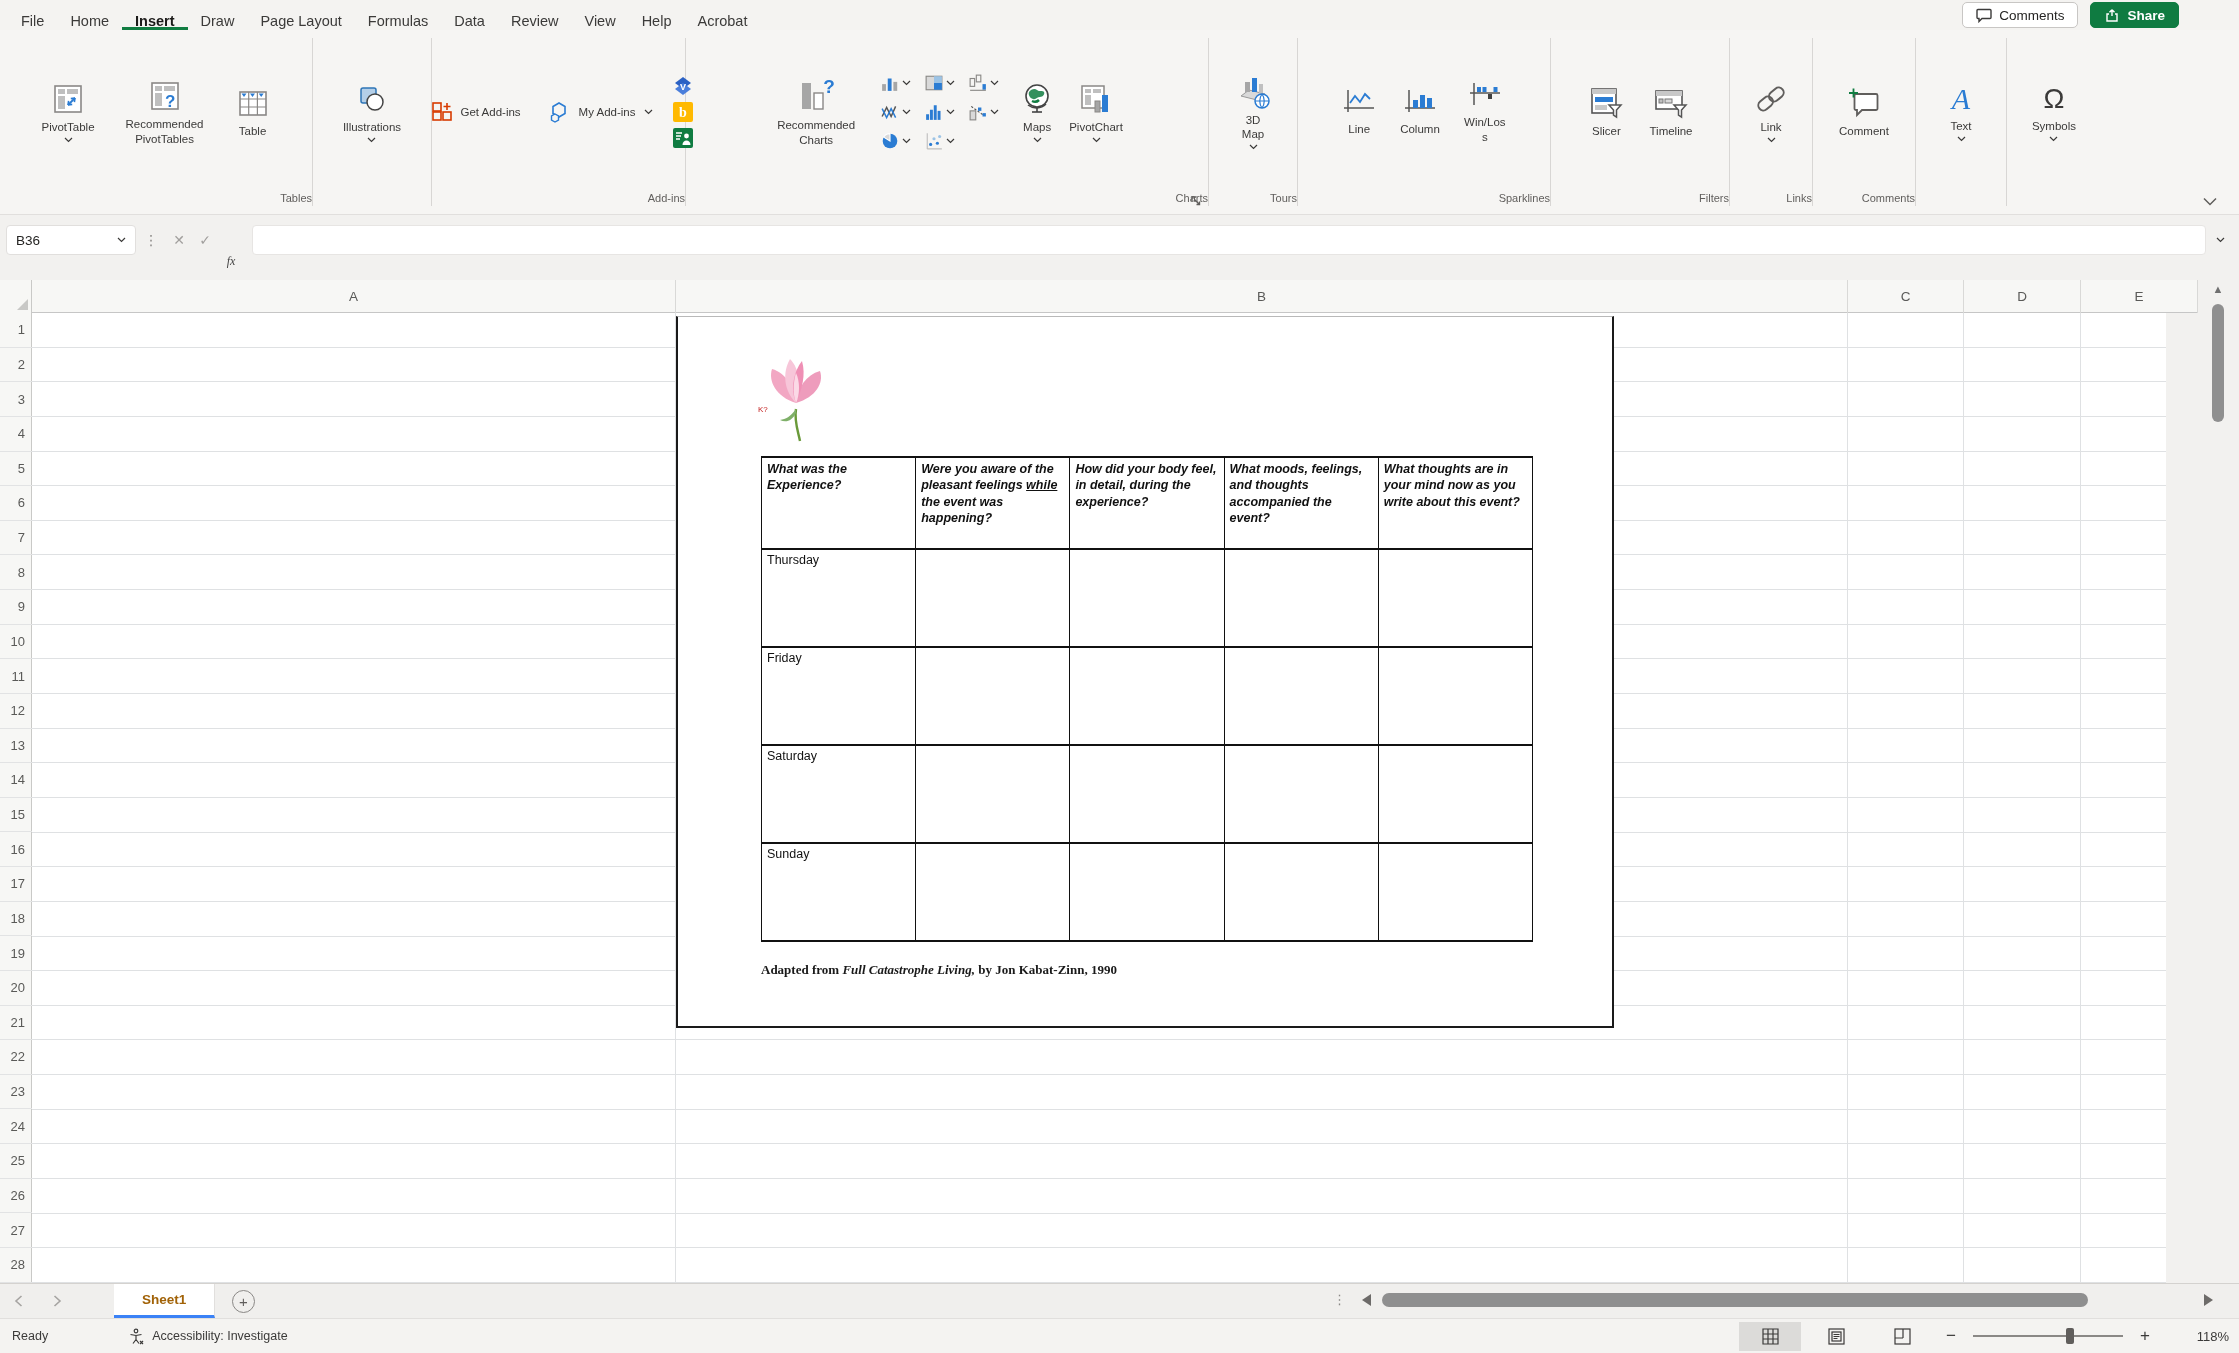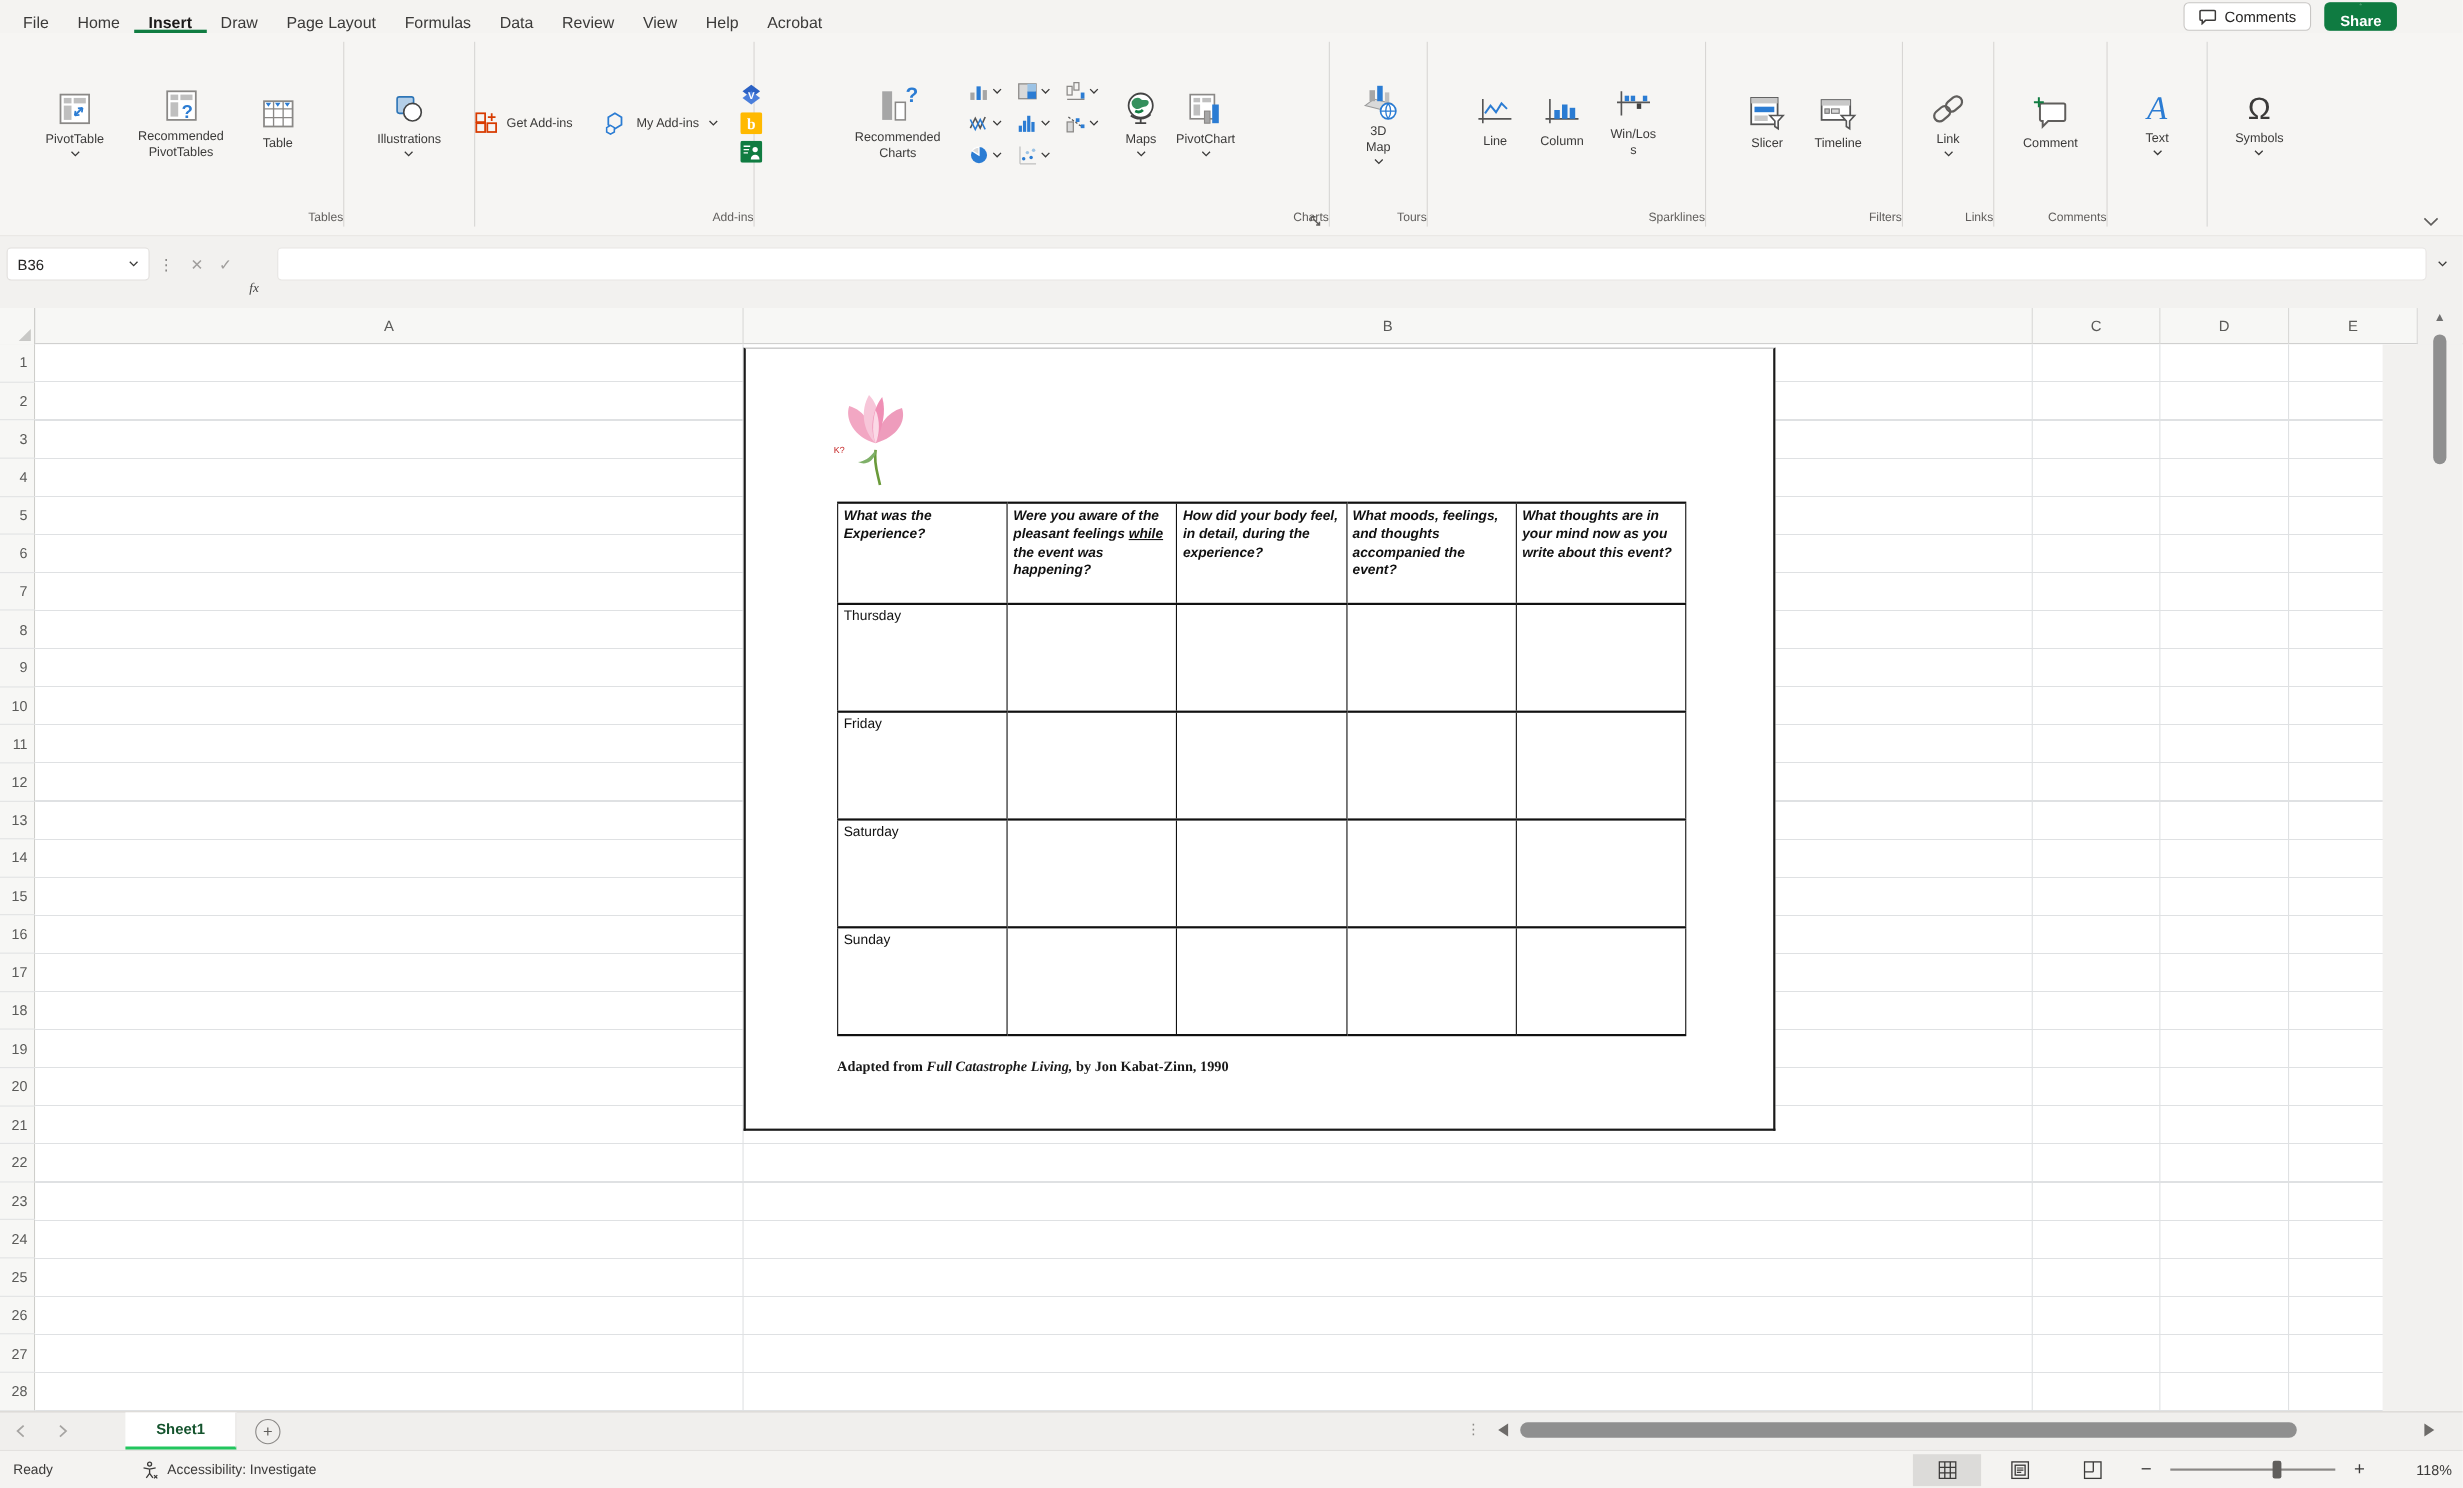--- a/index.html
+++ b/index.html
@@ -7,21 +7,21 @@
   .app *{box-sizing:border-box;}
 
   
   .menubar{position:absolute;left:0;top:0;width:2239px;height:30px;background:#f4f3f1;display:flex;align-items:center;justify-content:space-between;}
   .menu-tabs{display:flex;align-items:stretch;height:30px;padding-left:8px;}
   .menu-tab{display:flex;align-items:center;padding:0 13px;font-size:14.5px;color:#3b3a39;cursor:default;border-bottom:3px solid transparent;padding-top:3px;margin-top:12px;}
   .menu-tab.active{color:#1b1a19;font-weight:bold;border-bottom:3px solid #107c41;}
   .menubar-right{display:flex;align-items:center;gap:12px;margin-right:60px;}
   .pill{display:flex;align-items:center;gap:7px;height:26px;padding:0 13px;border-radius:5px;font-size:13.5px;}
   .comments-pill{background:#fff;border:1px solid #c8c6c4;color:#252423;}
-  .share-pill{background:#0f7b41;border:1px solid #0f7b41;color:#fff;font-weight:bold;flex-direction:column;}
+  .share-pill{background:#0f7b41;border:1px solid #0f7b41;color:#fff;font-weight:bold;}
 
   
   .ribbon{position:absolute;left:0;top:30px;width:2239px;height:185px;background:#f6f5f3;border-bottom:1px solid #e1dfdd;display:flex;align-items:stretch;}
   .grp{position:relative;display:flex;flex-direction:column;}
   .grp-content{flex:1;display:flex;align-items:center;justify-content:center;gap:4px;padding:4px 6px 0 6px;}
   .grp-label{height:24px;text-align:right;font-size:11px;color:#605e5c;padding-top:2px;}
   .vdiv{width:1px;background:#d8d6d4;margin:8px 0;}
   .rbtn{display:flex;flex-direction:column;align-items:center;justify-content:flex-start;gap:3px;padding:4px 5px;border-radius:3px;}
   .rbtn .lbl{font-size:11.5px;color:#3b3a39;text-align:center;line-height:1.25;}
   .rbtn-sm{display:flex;align-items:center;gap:8px;padding:3px 6px;}
@@ -70,21 +70,21 @@
   .doc-table th,.doc-table td{border:1px solid #111;vertical-align:top;padding:3px 5px;font-size:12.5px;color:#111;}
   .doc-table thead th{height:92px;text-align:left;font-style:italic;font-weight:bold;line-height:1.3;border-bottom:2px solid #111;border-top:2px solid #111;}
   .doc-table tbody td{height:98px;border-top:2px solid #111;border-bottom:2px solid #111;}
   .doc-table .u{text-decoration:underline;}
   .doc-footer{position:absolute;left:83px;top:645px;font-family:"Liberation Serif",serif;font-size:13px;font-weight:600;color:#1a1a1a;}
   .doc-footer .it{font-style:italic;}
 
   
   .tabs-bar{position:absolute;left:0;top:1283px;width:2239px;height:35px;background:#f0efed;border-top:1px solid #d4d2cf;}
   .tab-nav{position:absolute;left:14px;top:0;height:34px;display:flex;align-items:center;gap:30px;color:#a6a4a2;font-size:12px;}
-  .sheet-tab{position:absolute;left:114px;top:0;height:34px;padding:0 28px;background:#fff;display:flex;align-items:center;font-size:13.5px;font-weight:bold;color:#14532d;border-bottom:3px solid #22c55e;border-right:1px solid #e1dfdd;}
+  .sheet-tab{position:absolute;left:114px;top:0;height:34px;padding:0 28px;background:#fff;display:flex;align-items:center;font-size:13.5px;font-weight:bold;color:#a16207;border-bottom:3px solid #3b82f6;border-right:1px solid #e1dfdd;}
   .add-sheet{position:absolute;left:232px;top:6px;width:23px;height:23px;border:1px solid #8a8886;border-radius:50%;display:flex;align-items:center;justify-content:center;color:#605e5c;font-size:15px;background:#f0efed;}
   .h-dots{position:absolute;left:1333px;top:8px;color:#8a8886;font-size:13px;}
   .h-arr-l{position:absolute;left:1362px;top:10px;width:0;height:0;border-top:6px solid transparent;border-bottom:6px solid transparent;border-right:9px solid #6d6b69;}
   .h-track{position:absolute;left:1382px;top:6px;width:810px;height:20px;background:#f0efed;border-radius:10px;}
   .h-thumb{position:absolute;left:0;top:3px;width:706px;height:14px;background:#8f8f8f;border-radius:7px;}
   .h-arr-r{position:absolute;left:2204px;top:10px;width:0;height:0;border-top:6px solid transparent;border-bottom:6px solid transparent;border-left:9px solid #6d6b69;}
 
   
   .status-bar{position:absolute;left:0;top:1318px;width:2239px;height:35px;background:#f4f3f1;border-top:1px solid #e1dfdd;display:flex;align-items:center;font-size:12.5px;color:#3b3a39;}
   .sb-ready{margin-left:12px;}

